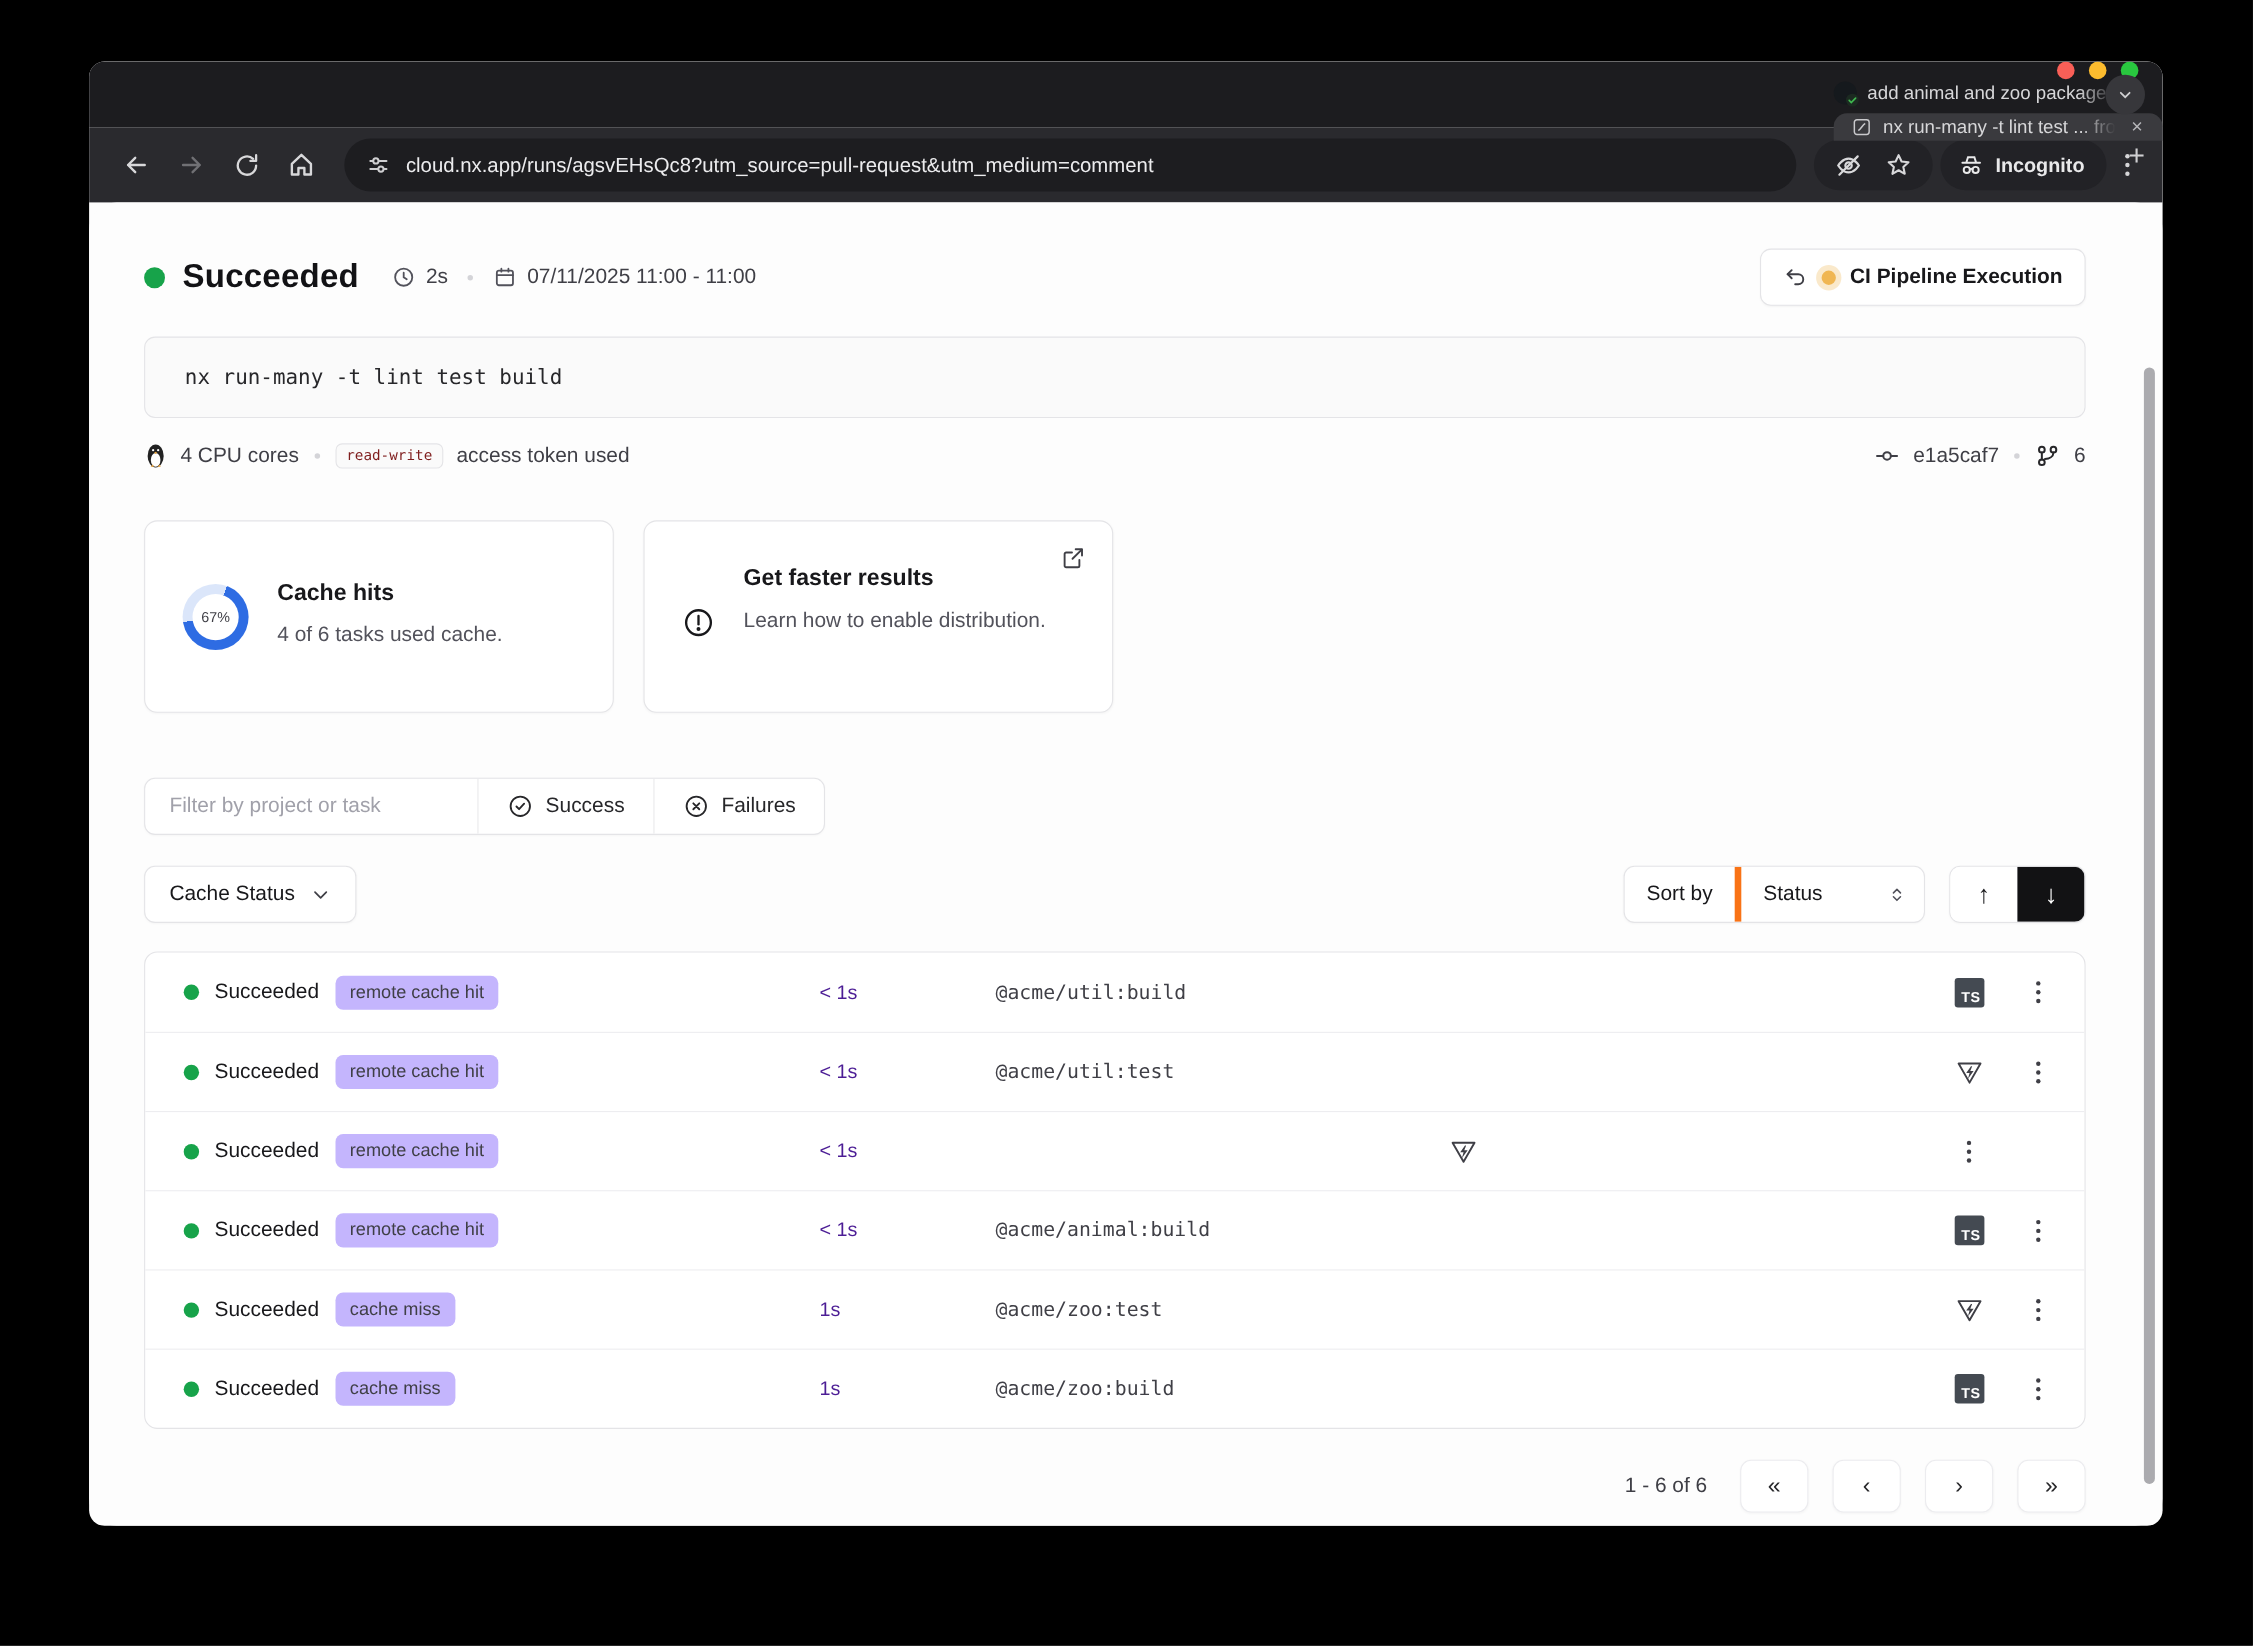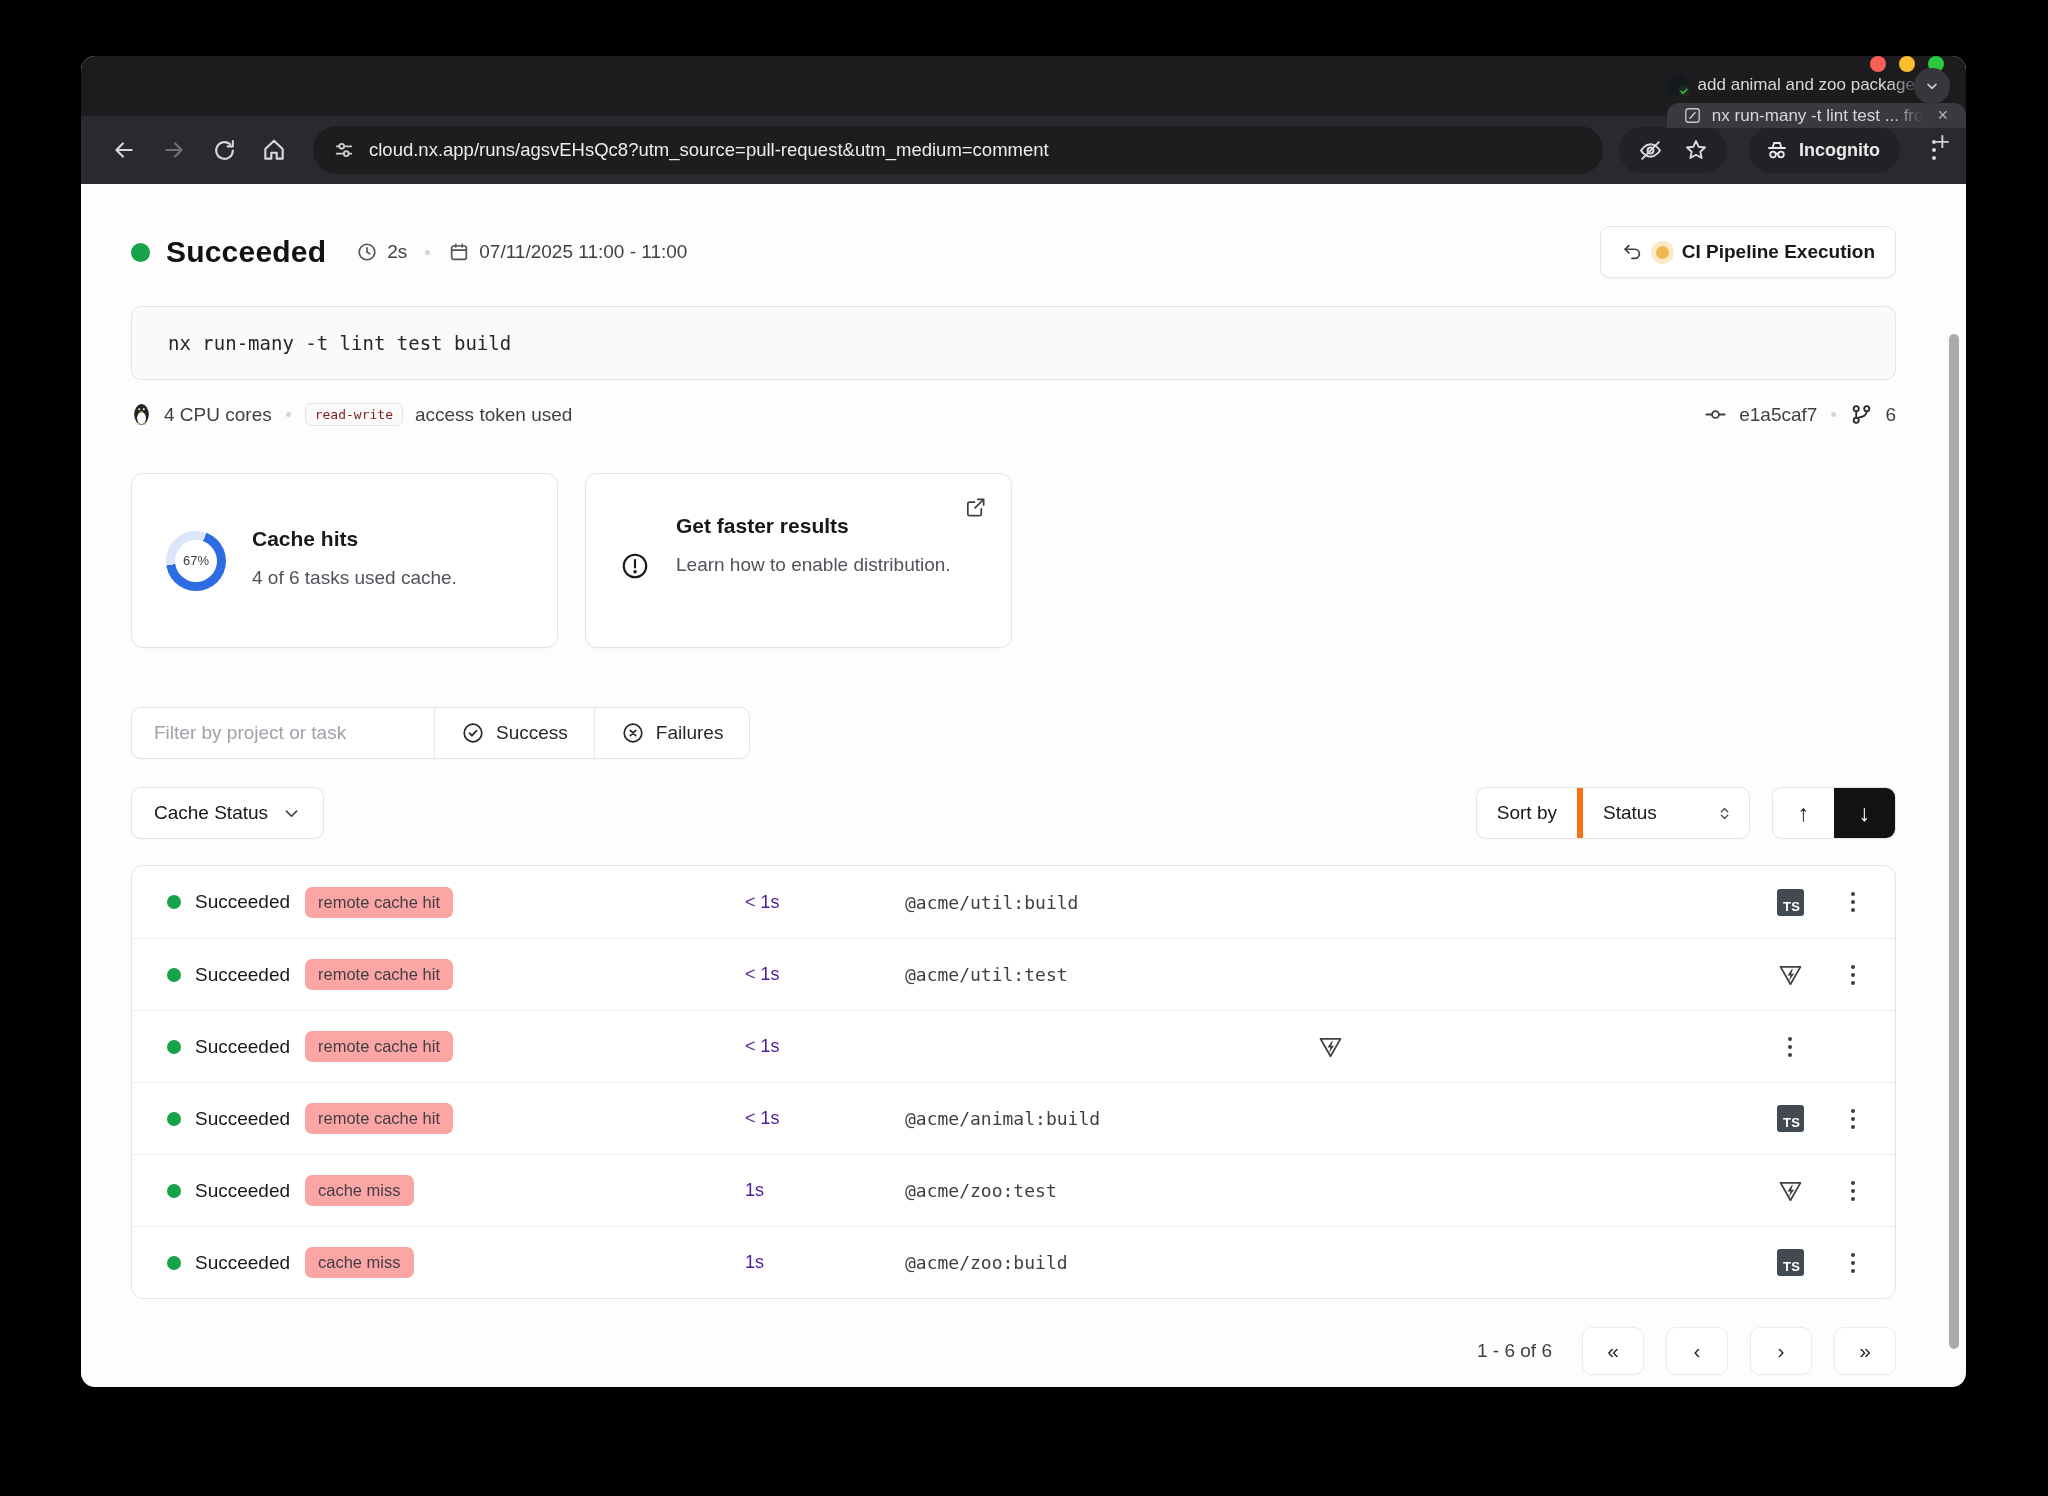--- a/index.html
+++ b/index.html
@@ -27,21 +27,21 @@
   .newtab { color:#cfcfd1; font-size:26px; padding:0 16px 10px 14px; line-height:1; }
   .tab-chevron { position:absolute; right:16px; top:12px; width:36px; height:36px; border-radius:50%;
     background:#37373b; display:flex; align-items:center; justify-content:center; }
 
   
   .toolbar { height:68px; background:#2a2a2e; display:flex; align-items:center; padding:0 20px; gap:4px; }
   .tool-btn { width:46px; height:46px; border-radius:50%; display:flex; align-items:center; justify-content:center; flex:none; }
   .urlpill { flex:1; height:48px; background:#1d1d20; border-radius:24px; margin:0 12px;
     display:flex; align-items:center; padding:0 20px; gap:14px; min-width:0; }
   .urltext { color:#ececee; font-size:18.5px; white-space:nowrap; overflow:hidden; }
-  .right-cluster { display:flex; align-items:center; gap:22px; flex:none; }
+  .right-cluster { display:flex; align-items:center; gap:7px; flex:none; }
   .pill-dark { background:#222226; border-radius:23px; height:46px; display:flex; align-items:center; }
   .pill-dark.icons { padding:0 10px; gap:4px; }
   .incog { padding:0 20px 0 16px; gap:10px; color:#e9e9ea; font-size:18px; font-weight:600; }
   .vdots { display:flex; flex-direction:column; gap:4px; align-items:center; padding:0 10px; }
   .vdots i { width:4px; height:4px; border-radius:50%; background:#d6d6d8; }
   .vdots.dark i { background:#3f3f46; }
 
   
   .content { position:absolute; top:128px; left:0; right:0; bottom:0; background:#fdfdfd;
     padding:0 70px 0 50px; overflow:hidden;border-radius:25px; }
@@ -109,21 +109,21 @@
   .dir-btn { width:61px; display:flex; align-items:center; justify-content:center; font-size:23px; }
   .dir-btn.up { background:#fff; color:#18181b; }
   .dir-btn.down { background:#121214; color:#fff; }
 
   .tasktable { margin-top:26px; border:1px solid #e4e4e7; border-radius:12px; background:#fff; overflow:hidden; }
   .trow { display:grid; grid-template-columns:28px 110px 440px 160px 1fr 70px 56px;
     align-items:center; height:72px; padding:0 14px 0 35px; }
   .trow + .trow { border-top:1px solid #ededf0; }
   .trow .rdot { width:14px; height:14px; border-radius:50%; background:#17a34a; }
   .trow .rstatus { font-size:19px; color:#18181b; font-weight:500; }
-  .rchip { display:inline-block; background:#fca5a5; color:#3f3f46; border-radius:7px;
+  .rchip { display:inline-block; background:#c4b5fd; color:#3f3f46; border-radius:7px;
     font-size:16.5px; padding:6px 13px; justify-self:start; }
   .rtime { font-size:18px; color:#4c1d95; }
   .rtask { font-size:18px; color:#3f3f46; }
   .rtool { display:flex; justify-content:center; }
   .ts-badge { width:27px; height:27px; background:#444a52; border-radius:3px; color:#fff;
     font-size:13px; font-weight:700; display:flex; align-items:flex-end; justify-content:flex-end;
     padding:0 3px 2px 0; letter-spacing:.5px; }
   .rmenu { display:flex; justify-content:center; }
 
   .pagination { margin-top:28px; display:flex; align-items:center; justify-content:flex-end; gap:22px; }

